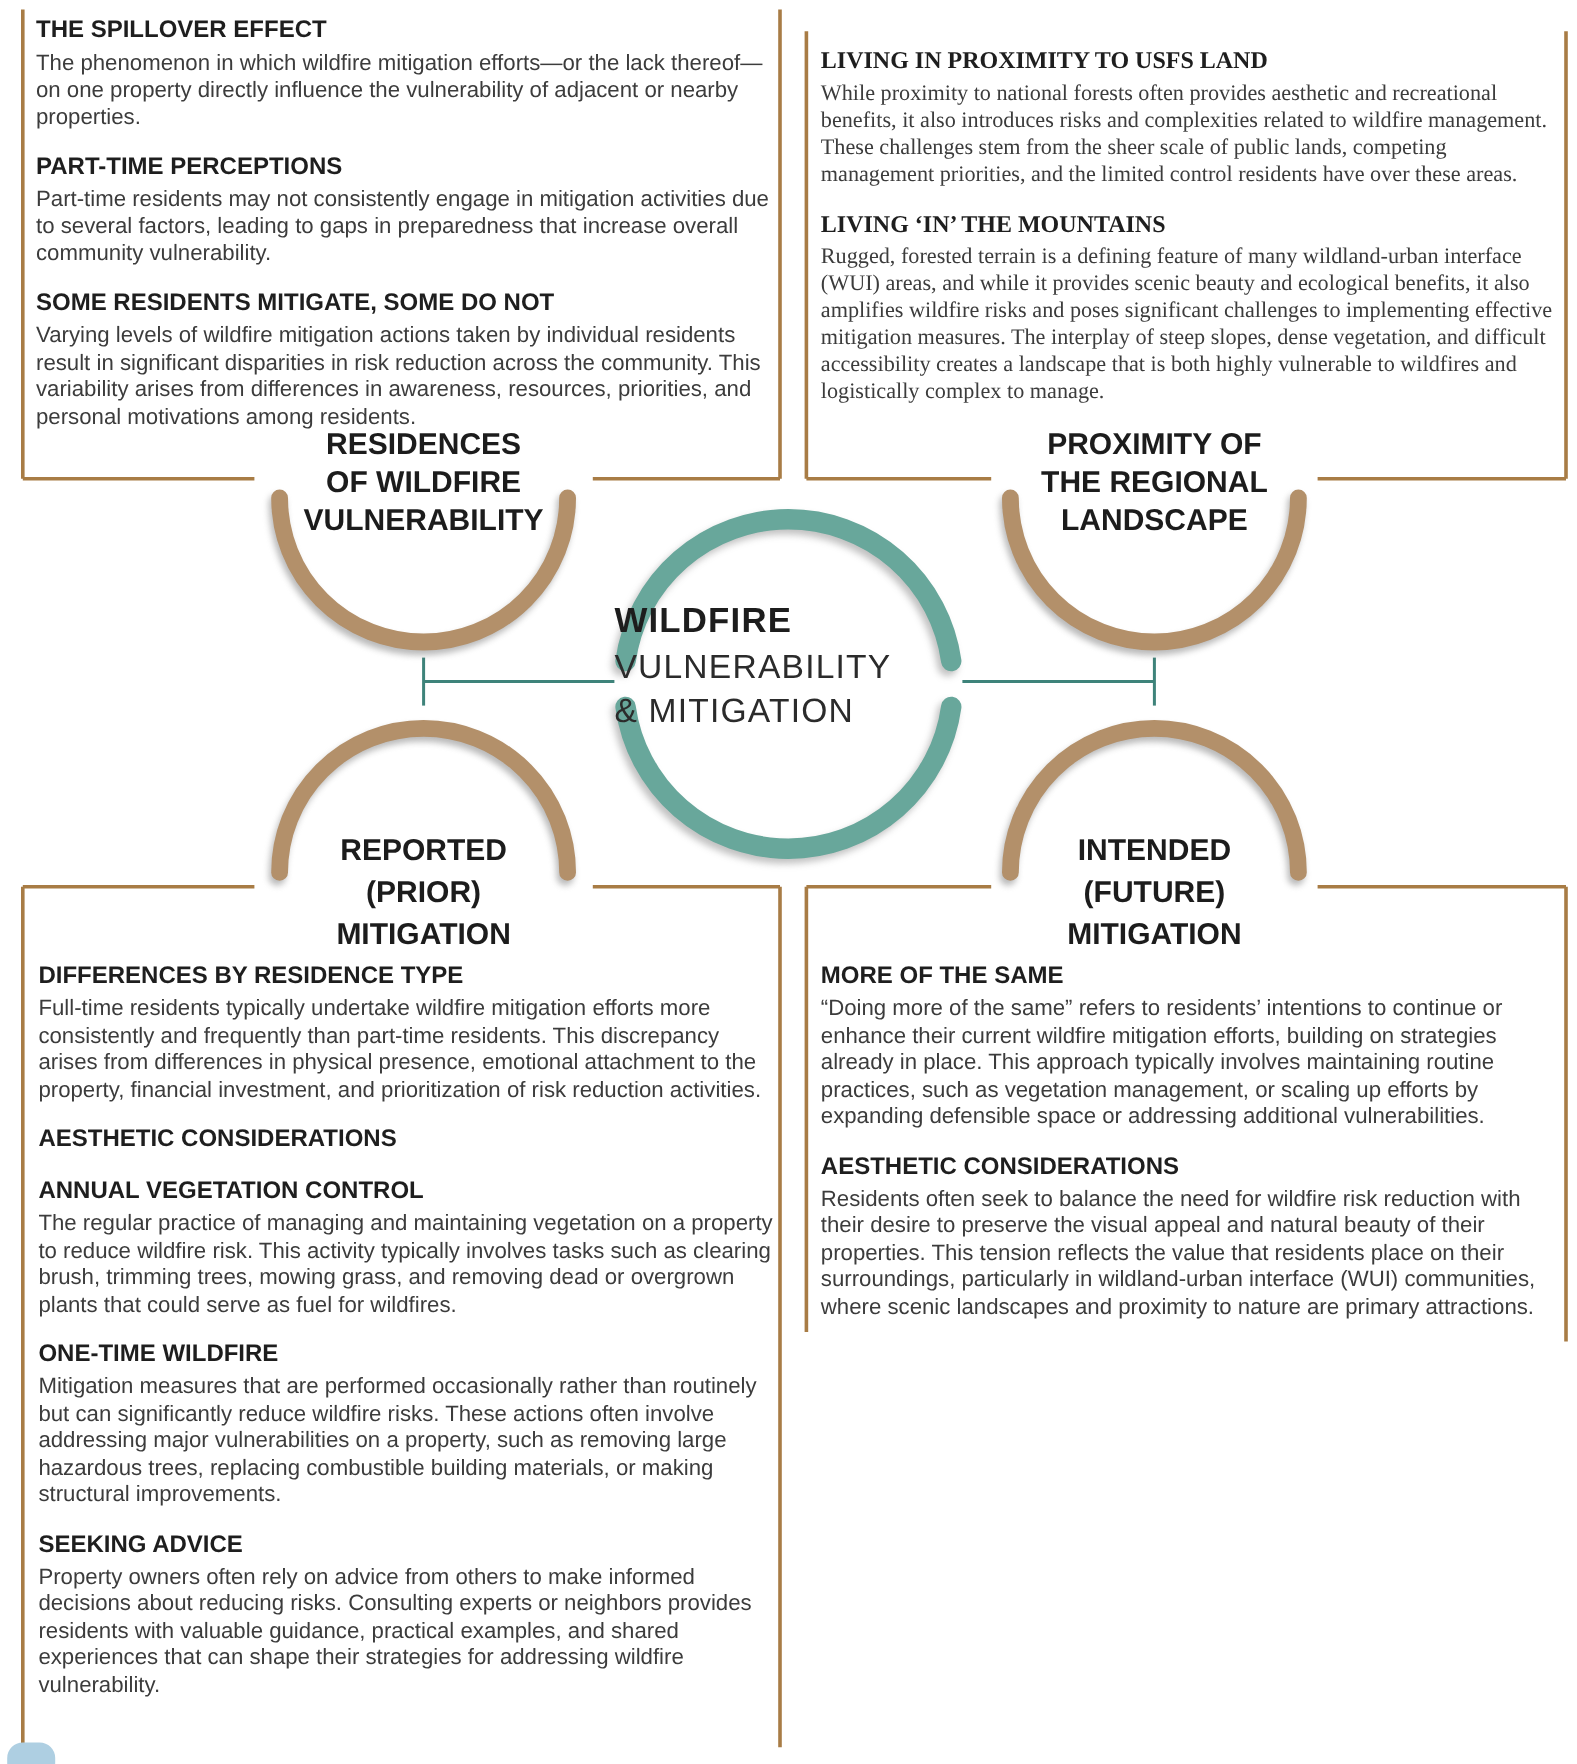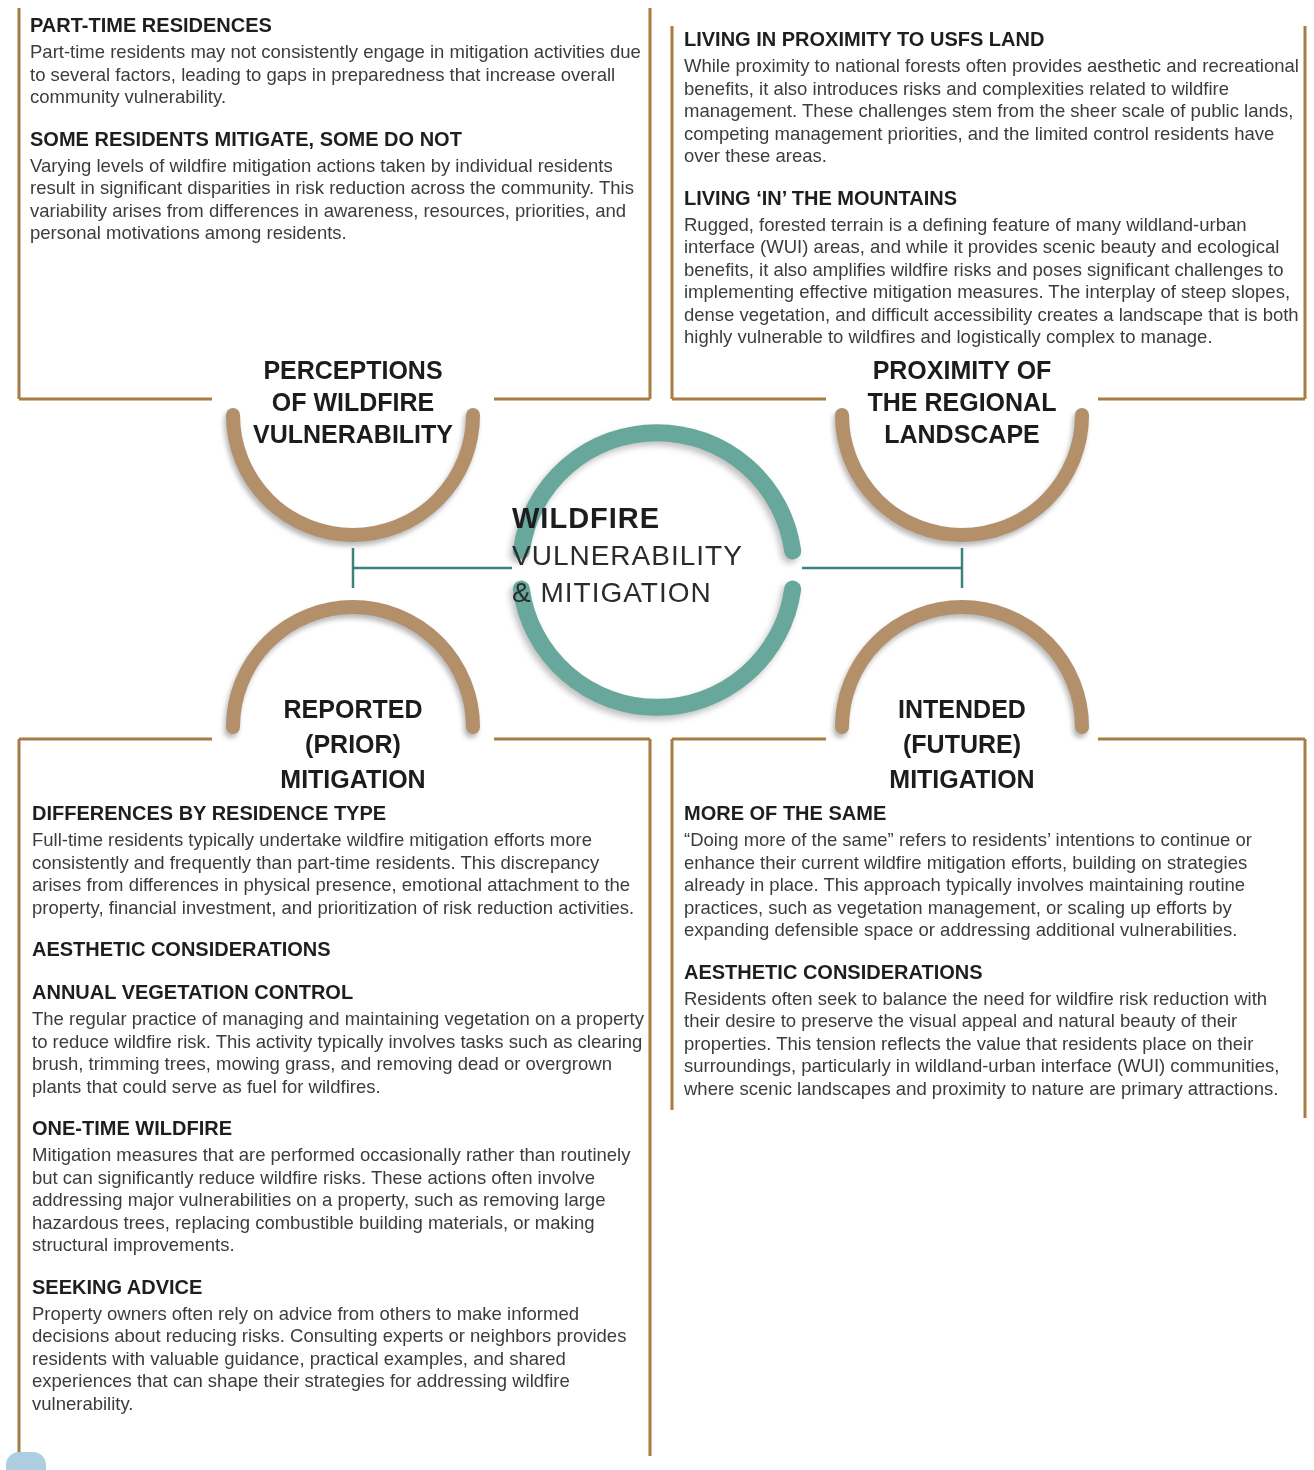--- a/index.html
+++ b/index.html
@@ -67,21 +67,21 @@
     <rect x="6" y="1452" width="40" height="30" rx="13" fill="#aecfe2"></rect>
   </svg>
 
   <div id="center-label">
     <div class="l1">WILDFIRE</div>
     <div class="l2">VULNERABILITY</div>
     <div class="l3">&amp; MITIGATION</div>
   </div>
 
   <div class="qtitle top" style="left:188px;top:354px;">
-    <div>PERCEPTIONS</div>
+    <div>RESIDENCES</div>
     <div>OF WILDFIRE</div>
     <div>VULNERABILITY</div>
   </div>
   <div class="qtitle top" style="left:797px;top:354px;">
     <div>PROXIMITY OF</div>
     <div>THE REGIONAL</div>
     <div>LANDSCAPE</div>
   </div>
   <div class="qtitle bottom" style="left:188px;top:692px;">
     <div>REPORTED</div>
@@ -89,30 +89,34 @@
     <div>MITIGATION</div>
   </div>
   <div class="qtitle bottom" style="left:797px;top:692px;">
     <div>INTENDED</div>
     <div>(FUTURE)</div>
     <div>MITIGATION</div>
   </div>
 
   <div class="textblock" style="left:30px;top:12px;width:620px;">
     <div class="section">
-      <h3>PART-TIME RESIDENCES</h3>
+      <h3>THE SPILLOVER EFFECT</h3>
+      <p>The phenomenon in which wildfire mitigation efforts—or the lack thereof—on one property directly influence the vulnerability of adjacent or nearby properties.</p>
+    </div>
+    <div class="section">
+      <h3>PART-TIME PERCEPTIONS</h3>
       <p>Part-time residents may not consistently engage in mitigation activities due to several factors, leading to gaps in preparedness that increase overall community vulnerability.</p>
     </div>
     <div class="section">
       <h3>SOME RESIDENTS MITIGATE, SOME DO NOT</h3>
       <p>Varying levels of wildfire mitigation actions taken by individual residents result in significant disparities in risk reduction across the community. This variability arises from differences in awareness, resources, priorities, and personal motivations among residents.</p>
     </div>
   </div>
 
-  <div class="textblock" style="left:684px;top:26px;width:616px;">
+  <div class="textblock" style="left:684px;top:38px;width:616px;font-family:Liberation Serif, serif;">
     <div class="section">
       <h3>LIVING IN PROXIMITY TO USFS LAND</h3>
       <p>While proximity to national forests often provides aesthetic and recreational benefits, it also introduces risks and complexities related to wildfire management. These challenges stem from the sheer scale of public lands, competing management priorities, and the limited control residents have over these areas.</p>
     </div>
     <div class="section">
       <h3>LIVING ‘IN’ THE MOUNTAINS</h3>
       <p>Rugged, forested terrain is a defining feature of many wildland-urban interface (WUI) areas, and while it provides scenic beauty and ecological benefits, it also amplifies wildfire risks and poses significant challenges to implementing effective mitigation measures. The interplay of steep slopes, dense vegetation, and difficult accessibility creates a landscape that is both highly vulnerable to wildfires and logistically complex to manage.</p>
     </div>
   </div>
 

